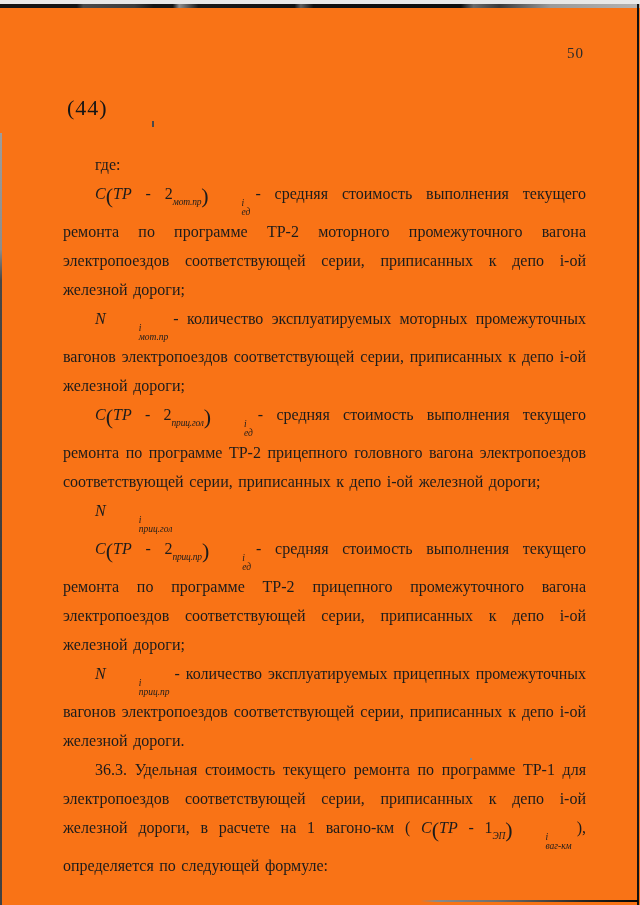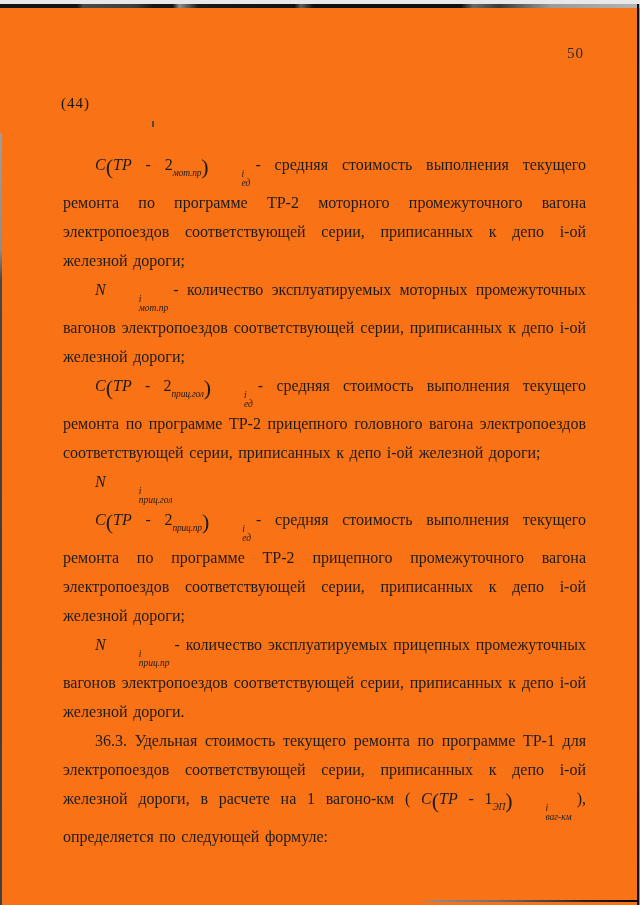--- a/index.html
+++ b/index.html
@@ -34,22 +34,22 @@
     background:linear-gradient(to right,rgba(120,120,120,0) 0%,#8a8a8a 8%,#6f6f6f 35%,#4a4a4a 55%,#242424 75%,#050505 100%);
   }
   .speck1{position:absolute;left:152px;top:117px;width:2px;height:6px;background:#4a4a4a;}
   .speck2{position:absolute;left:470px;top:754px;width:2px;height:2px;background:#8a8a8a;}
 
   .page-number{
     position:absolute;left:567px;top:41px;
     font-size:15px;color:#2b2b2b;letter-spacing:1px;
   }
   .eq-label{
-    position:absolute;left:61px;top:91px;
-    font-size:15px;letter-spacing:1px;color:#151515;
+    position:absolute;left:67px;top:91px;
+    font-size:22px;letter-spacing:1px;color:#151515;
   }
   .content{
     position:absolute;left:63px;top:146px;width:523px;
   }
   .para{
     margin:0;
     font-size:16px;
     line-height:29px;
     text-align:justify;
     text-indent:32px;
@@ -78,20 +78,21 @@
   <div class="scan-left"></div>
   <div class="scan-bottom"></div>
   <div class="speck1"></div>
   <div class="speck2"></div>
 
   <div class="page-number">50</div>
   <div class="eq-label">(44)</div>
 
   <div class="content">
 
+    <p class="para"><span>где:</span></p>
 
     <p class="para"><span class="formula"><span class="fi">C</span><span class="paren">(</span><span class="fi">ТР</span> <span>-</span> <span>2</span><span class="innersub">мот.пр</span><span class="paren">)</span><span class="supsub">
             <span>i</span>
             <span>ед</span>
           </span></span><span>- средняя стоимость выполнения текущего ремонта по программе ТР-2 моторного промежуточного вагона электропоездов соответствующей серии, приписанных к депо i-ой железной дороги;</span></p>
 
     <p class="para"><span class="formula"><span class="fi">N</span><span class="supsub">
             <span>i</span>
             <span>мот.пр</span>
           </span></span><span>- количество эксплуатируемых моторных промежуточных вагонов электропоездов соответствующей серии, приписанных к депо i-ой железной дороги;</span></p>

